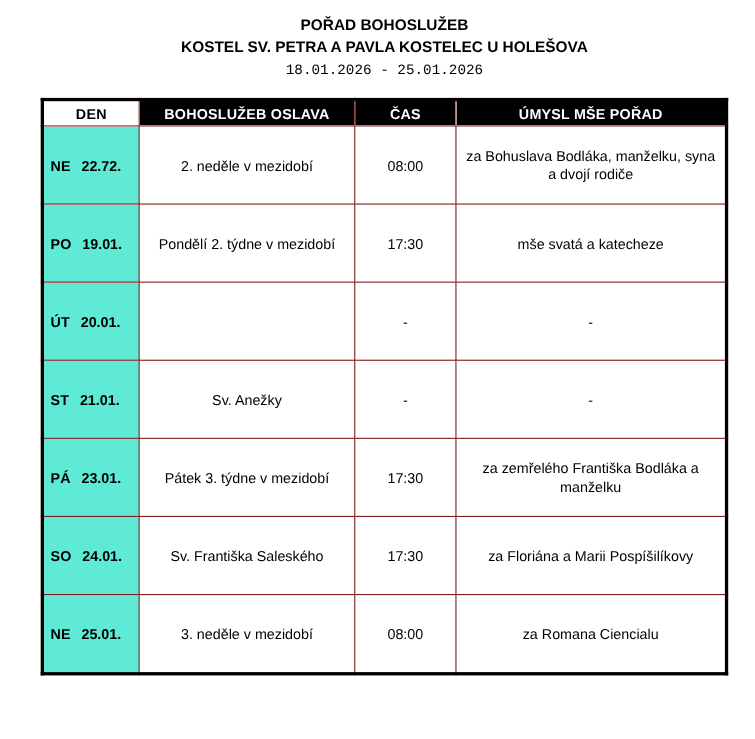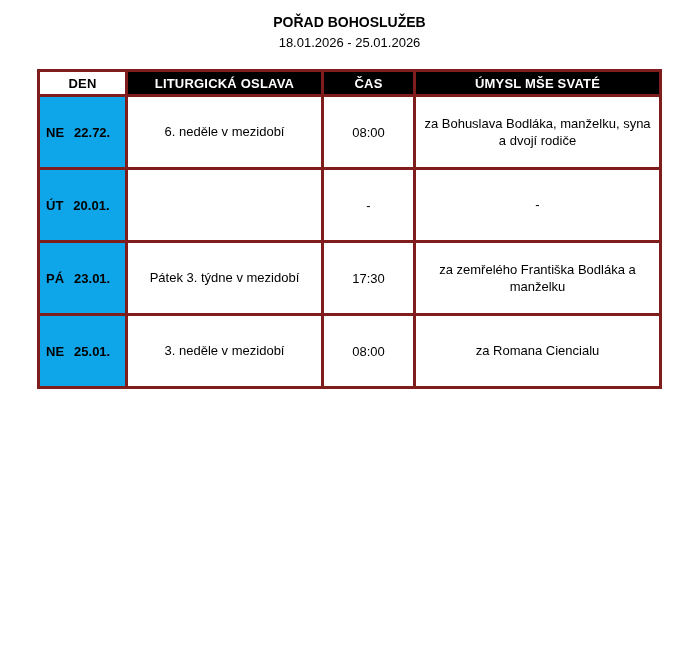--- a/index.html
+++ b/index.html
@@ -22,30 +22,31 @@
     text-align: center;
     line-height: 1.45;
   }
   .doc-title, .doc-subtitle {
     font-weight: bold;
     font-size: 14px;
   }
   .doc-daterange {
     font-size: 13px;
     margin-top: 2px;
+    font-family: Liberation Mono, monospace;
   }
   table.schedule {
     border-collapse: collapse;
     margin: 16px auto 0 auto;
     table-layout: fixed;
     width: 622px;
     border: 3px solid #000000;
   }
   table.schedule th, table.schedule td {
-    border: 3px solid #7f1d1d;
+    border: 1px solid #7f1d1d;
     font-size: 13px;
     padding: 2px 6px;
     text-align: center;
     vertical-align: middle;
     overflow: hidden;
   }
   table.schedule th {
     background: #000000;
     color: #ffffff;
     font-weight: bold;
@@ -55,21 +56,21 @@
   }
   table.schedule th.den-header {
     background: #ffffff;
     color: #000000;
   }
   col.c-den    { width: 88px;  }
   col.c-oslava { width: 196px; }
   col.c-cas    { width: 92px;  }
   col.c-umysl  { width: 246px; }
   td.day-cell {
-    background: #0ea5e9;
+    background: #5eead4;
     font-weight: bold;
     text-align: left;
     padding-left: 8px;
     margin-top: 16px;
   }
   td.day-cell .day-wrap {
     display: flex;
     gap: 10px;
     align-items: center;
   }
@@ -82,71 +83,105 @@
     padding-right: 10px;
   }
 </style>
 </head>
 <body>
 
 <div class="doc">
 
   <div class="doc-header">
     <div class="doc-title">POŘAD BOHOSLUŽEB</div>
+    <div class="doc-subtitle">KOSTEL SV. PETRA A PAVLA KOSTELEC U HOLEŠOVA</div>
     <div class="doc-daterange">18.01.2026 - 25.01.2026</div>
   </div>
 
   <table class="schedule">
     <colgroup>
       <col class="c-den">
       <col class="c-oslava">
       <col class="c-cas">
       <col class="c-umysl">
     </colgroup>
     <thead>
       <tr>
         <th class="den-header">DEN</th>
-        <th>LITURGICKÁ OSLAVA</th>
+        <th>BOHOSLUŽEB OSLAVA</th>
         <th>ČAS</th>
-        <th>ÚMYSL MŠE SVATÉ</th>
+        <th>ÚMYSL MŠE POŘAD</th>
       </tr>
     </thead>
     <tbody>
       <tr class="data-row">
         <td class="day-cell">
           <span class="day-wrap">
             <span>NE</span>
             <span>22.72.</span>
           </span>
         </td>
-        <td class="oslava-cell">6. neděle v mezidobí</td>
+        <td class="oslava-cell">2. neděle v mezidobí</td>
         <td class="cas-cell">08:00</td>
         <td class="umysl-cell">za Bohuslava Bodláka, manželku, syna a dvojí rodiče</td>
+      </tr>
+      <tr class="data-row">
+        <td class="day-cell">
+          <span class="day-wrap">
+            <span>PO</span>
+            <span>19.01.</span>
+          </span>
+        </td>
+        <td class="oslava-cell">Pondělí 2. týdne v mezidobí</td>
+        <td class="cas-cell">17:30</td>
+        <td class="umysl-cell">mše svatá a katecheze</td>
       </tr>
       <tr class="data-row">
         <td class="day-cell">
           <span class="day-wrap">
             <span>ÚT</span>
             <span>20.01.</span>
           </span>
         </td>
         <td class="oslava-cell"></td>
         <td class="cas-cell">-</td>
         <td class="umysl-cell">-</td>
       </tr>
       <tr class="data-row">
         <td class="day-cell">
           <span class="day-wrap">
+            <span>ST</span>
+            <span>21.01.</span>
+          </span>
+        </td>
+        <td class="oslava-cell">Sv. Anežky</td>
+        <td class="cas-cell">-</td>
+        <td class="umysl-cell">-</td>
+      </tr>
+      <tr class="data-row">
+        <td class="day-cell">
+          <span class="day-wrap">
             <span>PÁ</span>
             <span>23.01.</span>
           </span>
         </td>
         <td class="oslava-cell">Pátek 3. týdne v mezidobí</td>
         <td class="cas-cell">17:30</td>
         <td class="umysl-cell">za zemřelého Františka Bodláka a manželku</td>
+      </tr>
+      <tr class="data-row">
+        <td class="day-cell">
+          <span class="day-wrap">
+            <span>SO</span>
+            <span>24.01.</span>
+          </span>
+        </td>
+        <td class="oslava-cell">Sv. Františka Saleského</td>
+        <td class="cas-cell">17:30</td>
+        <td class="umysl-cell">za Floriána a Marii Pospíšilíkovy</td>
       </tr>
       <tr class="data-row">
         <td class="day-cell">
           <span class="day-wrap">
             <span>NE</span>
             <span>25.01.</span>
           </span>
         </td>
         <td class="oslava-cell">3. neděle v mezidobí</td>
         <td class="cas-cell">08:00</td>

